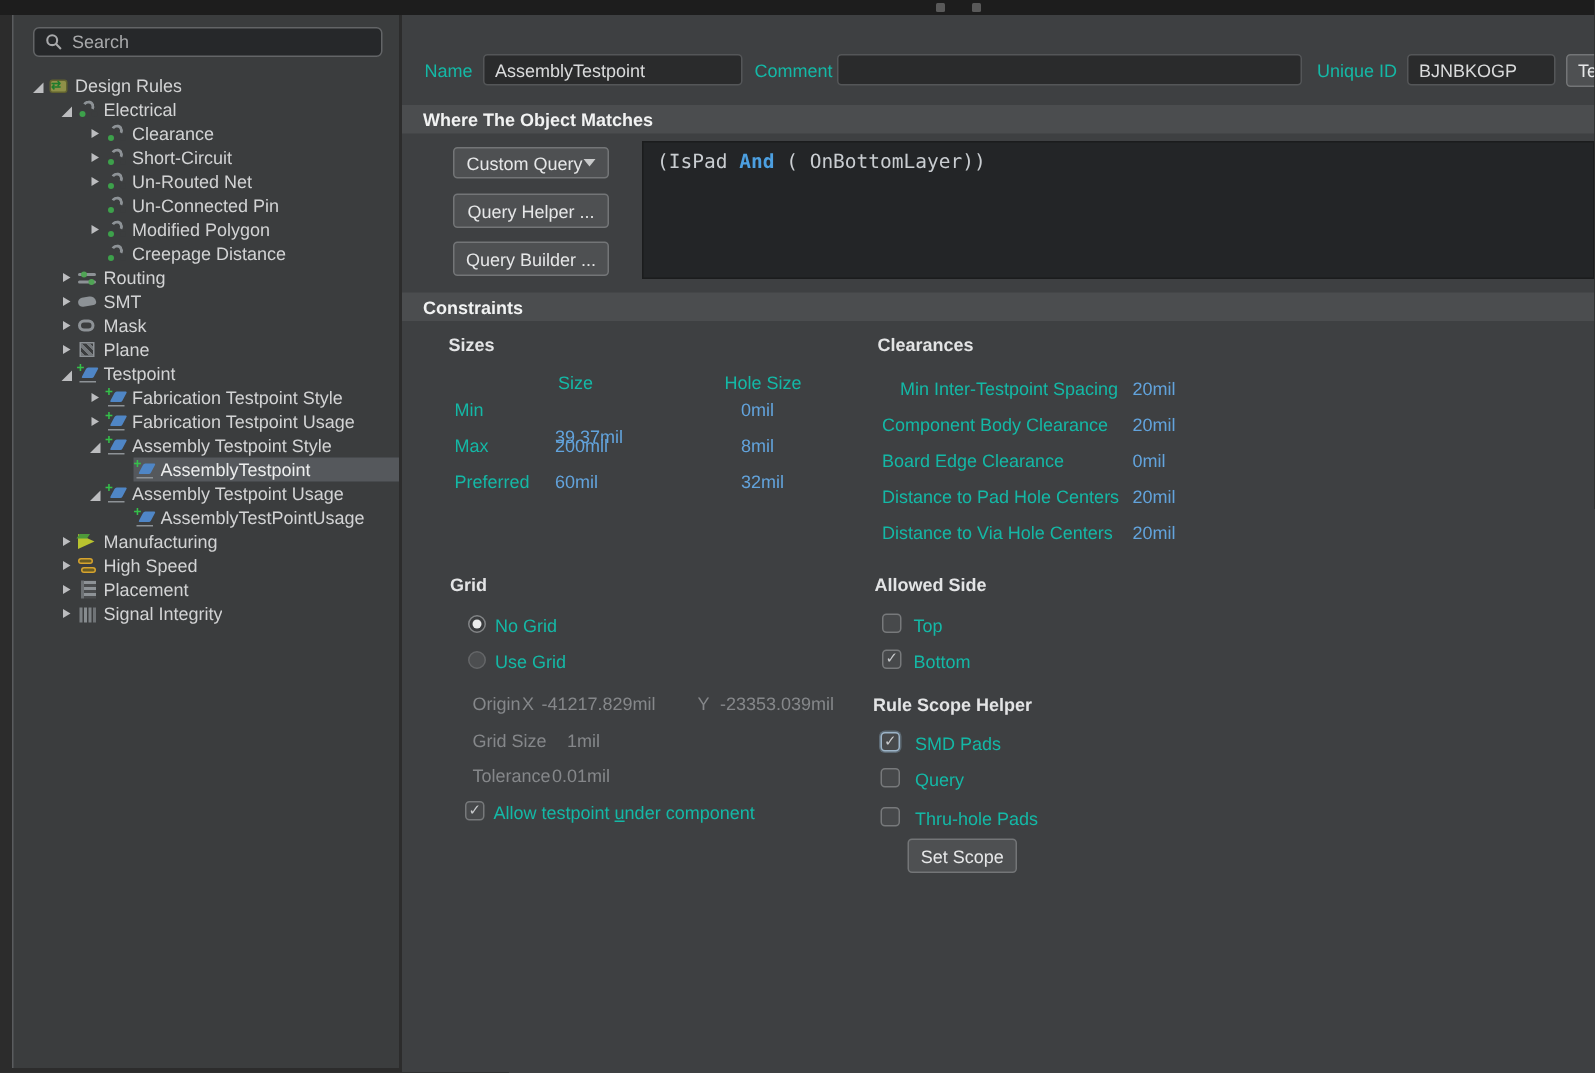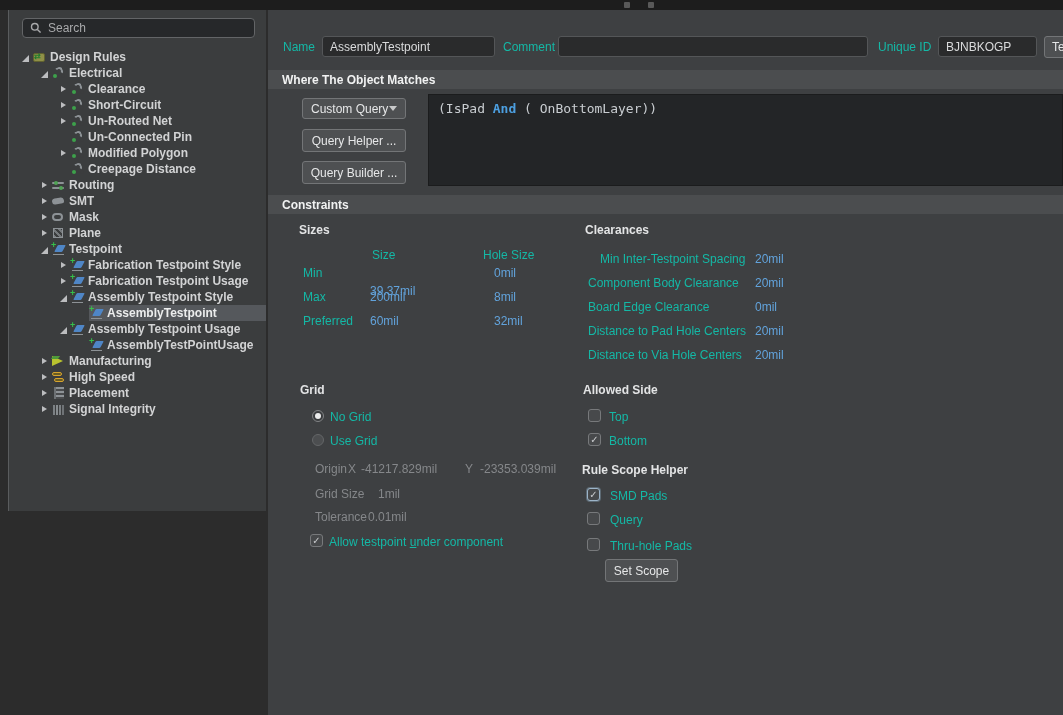--- a/index.html
+++ b/index.html
@@ -3,34 +3,34 @@
 <meta charset="utf-8">
 <style>
   html,body{margin:0;padding:0;background:#2c2c2c;}
   .page{position:relative;width:1063px;height:715px;overflow:hidden;background:#2c2c2c;
         font-family:"Liberation Sans",sans-serif;font-size:12px;color:#c9cacb;
         -webkit-font-smoothing:antialiased;}
   
   .topbar{position:absolute;left:0;top:0;width:1063px;height:10px;background:#1d1d1d;}
   .topfrag{position:absolute;top:2px;width:6px;height:6px;background:#8a8a8a;border-radius:1px;opacity:.55;}
   
-  .left{position:absolute;left:8px;top:10px;width:258px;height:501px;background:#3b3d3e;
+  .left{position:absolute;left:8px;top:10px;width:258px;height:702px;background:#3b3d3e;
         border-left:1px solid #5a5c5e;box-sizing:border-box;}
   .search{position:absolute;left:13px;top:8px;width:233px;height:20px;background:#26282a;
           border:1px solid #63656</7;border:1px solid #636567;border-radius:4px;display:flex;align-items:center;
           gap:6px;padding:0 7px;box-sizing:border-box;color:#a8a9ab;}
   .tree{position:absolute;left:0;top:39px;right:0;}
   .trow{display:flex;align-items:center;height:16px;white-space:nowrap;
         padding-left:calc(10px + var(--lv)*19px);color:#d2d3d4;}
   .arrow{width:13px;height:13px;flex:none;position:relative;}
   .arrow.col::before{content:"";position:absolute;left:4px;top:3px;width:0;height:0;
         border-top:3.5px solid transparent;border-bottom:3.5px solid transparent;border-left:5px solid #bcbdbf;}
   .arrow.exp::before{content:"";position:absolute;left:3px;top:4px;width:0;height:0;
         border-left:7px solid transparent;border-bottom:7px solid #bcbdbf;}
-  .hl{display:flex;align-items:center;flex:1;height:16px;min-width:0;font-weight:bold;}
+  .hl{display:flex;align-items:center;flex:1;height:16px;min-width:0;}
   .hl.selected{background:#55585c;color:#eceded;}
   .tlabel{overflow:hidden;text-overflow:clip;}
   
   .ico{position:relative;width:15px;height:14px;flex:none;margin-right:3px;}
   .ico-folder::before{content:"";position:absolute;left:1px;top:3px;width:12px;height:9px;
         background:#8f9048;border-radius:2px;border:1px solid #61622f;box-sizing:border-box;}
   .ico-folder::after{content:"⇄";position:absolute;left:2px;top:2px;font-size:8px;line-height:10px;
         color:#1e7c2c;font-weight:bold;}
   .ico-rule::before{content:"";position:absolute;left:4px;top:1px;width:8px;height:8px;border-radius:50%;
         border:2px solid #8d9296;border-bottom-color:transparent;border-left-color:transparent;

